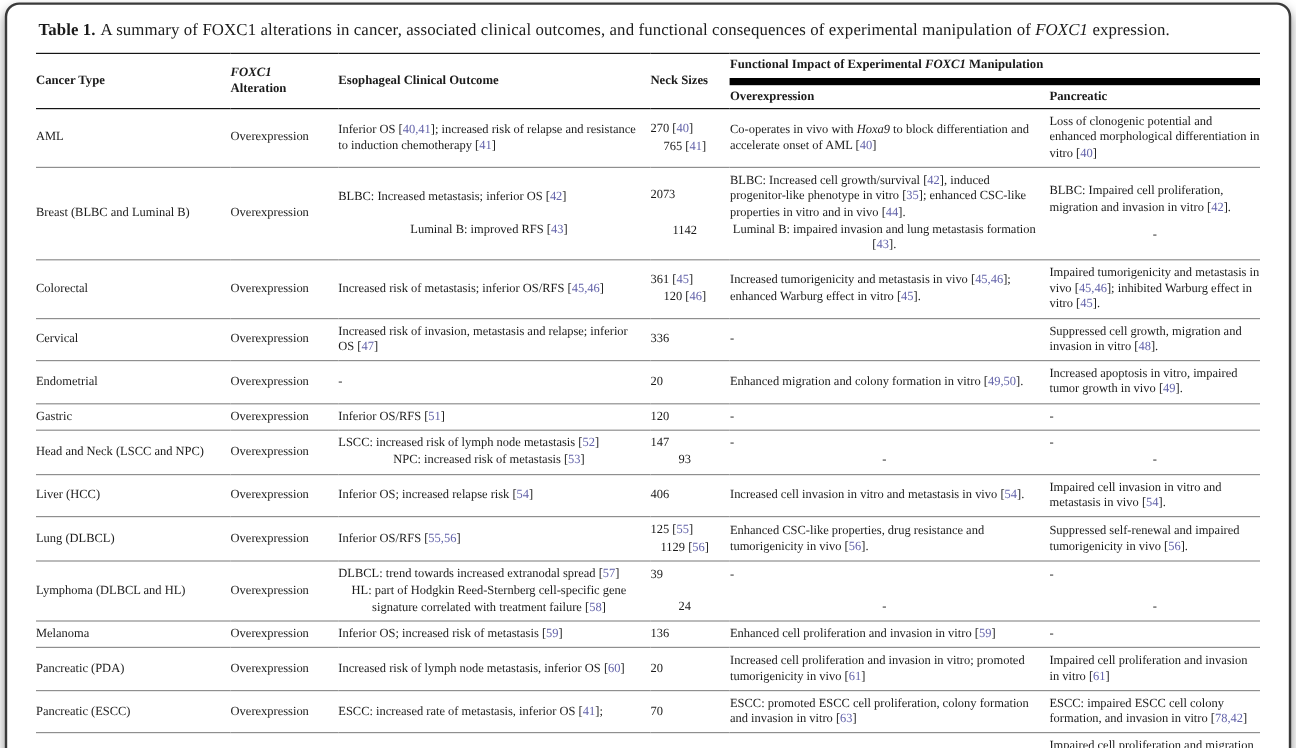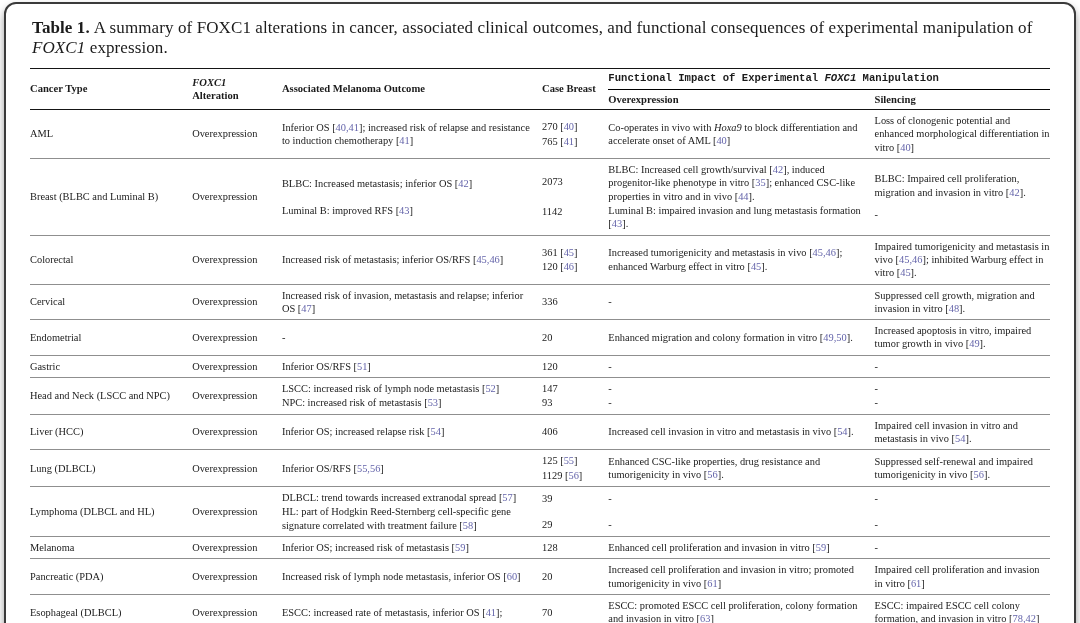--- a/index.html
+++ b/index.html
@@ -9,21 +9,21 @@
     width:1072px;
     min-height:612px;
     margin:2px auto 0 auto;
     background:#ffffff;
     border:2px solid #3a3a3a;
     border-radius:12px;
     box-shadow:0 5px 9px rgba(0,0,0,0.40);
     padding:8px 24px 10px 24px;
   }
   .caption{
-    font-size:17px;
+    font-size:14px;
     margin:6px 2px 10px 2px;
     letter-spacing:.1px;
   }
   .caption b{margin-right:4px;}
   table{
     width:100%;
     border-collapse:collapse;
     table-layout:fixed;
     font-size:10.4px;
     line-height:1.28;
@@ -33,33 +33,32 @@
     border-bottom:1.4px solid #151515;
   }
   th{
     text-align:left;
     font-weight:bold;
     padding:4px 8px 4px 0;
     vertical-align:middle;
     font-size:10.6px;
   }
   th.group{
-    border-bottom:1px solid #000000;
+    border-bottom:6px solid #000000;
     padding:3px 0 3px 0;
-    font-family:Liberation Mono, monospace;
   }
   th.sub{padding:3px 8px 3px 0;}
   tbody td{
     padding:4px 9px 4px 0;
     vertical-align:middle;
   }
   tbody tr + tr td{border-top:1px solid #8f8f8f;}
   table{border-bottom:1.6px solid #151515;}
   td:last-child,th:last-child{padding-right:0;}
-  .block + .block{margin-top:1px;}
+  .block + .block{margin-top:1px;text-align:center;}
   
   tbody tr:nth-child(2) td:nth-child(3) .block + .block{margin-top:14px;}
   tbody tr:nth-child(2) td:nth-child(4) .block + .block{margin-top:17px;}
   tbody tr:nth-child(2) td:nth-child(6) .block + .block{margin-top:9px;}
   
   tbody tr:nth-child(10) td:nth-child(4) .block + .block{margin-top:13px;}
   tbody tr:nth-child(10) td:nth-child(5) .block + .block{margin-top:13px;}
   tbody tr:nth-child(10) td:nth-child(6) .block + .block{margin-top:13px;}
   
   .cite{color:#6464aa;}
@@ -79,27 +78,27 @@
       <col style="width:8.8%">
       <col style="width:25.5%">
       <col style="width:6.5%">
       <col style="width:26.1%">
       <col style="width:17.2%">
     </colgroup>
     <thead>
       <tr>
         <th rowspan="2">Cancer Type</th>
         <th rowspan="2"><i>FOXC1</i> Alteration</th>
-        <th rowspan="2">Associated Melanoma Outcome</th>
-        <th rowspan="2">Case Breast</th>
+        <th rowspan="2">Esophageal Clinical Outcome</th>
+        <th rowspan="2">Neck Sizes</th>
         <th colspan="2" class="group">Functional Impact of Experimental <i>FOXC1</i> Manipulation</th>
       </tr>
       <tr>
         <th class="sub">Overexpression</th>
-        <th class="sub">Silencing</th>
+        <th class="sub">Pancreatic</th>
       </tr>
     </thead>
     <tbody>
         <tr>
           <td>
             <div class="block">AML</div>
           </td>
           <td>
             <div class="block">Overexpression</div>
           </td>
@@ -293,21 +292,21 @@
           </td>
           <td>
             <div class="block">Overexpression</div>
           </td>
           <td>
             <div class="block">DLBCL: trend towards increased extranodal spread [<span class="cite">57</span>]</div>
             <div class="block">HL: part of Hodgkin Reed-Sternberg cell-specific gene signature correlated with treatment failure [<span class="cite">58</span>]</div>
           </td>
           <td>
             <div class="block">39</div>
-            <div class="block">29</div>
+            <div class="block">24</div>
           </td>
           <td>
             <div class="block">-</div>
             <div class="block">-</div>
           </td>
           <td>
             <div class="block">-</div>
             <div class="block">-</div>
           </td>
         </tr>
@@ -315,21 +314,21 @@
           <td>
             <div class="block">Melanoma</div>
           </td>
           <td>
             <div class="block">Overexpression</div>
           </td>
           <td>
             <div class="block">Inferior OS; increased risk of metastasis [<span class="cite">59</span>]</div>
           </td>
           <td>
-            <div class="block">128</div>
+            <div class="block">136</div>
           </td>
           <td>
             <div class="block">Enhanced cell proliferation and invasion in vitro [<span class="cite">59</span>]</div>
           </td>
           <td>
             <div class="block">-</div>
           </td>
         </tr>
         <tr>
           <td>
@@ -346,21 +345,21 @@
           </td>
           <td>
             <div class="block">Increased cell proliferation and invasion in vitro; promoted tumorigenicity in vivo [<span class="cite">61</span>]</div>
           </td>
           <td>
             <div class="block">Impaired cell proliferation and invasion in vitro [<span class="cite">61</span>]</div>
           </td>
         </tr>
         <tr>
           <td>
-            <div class="block">Esophageal (DLBCL)</div>
+            <div class="block">Pancreatic (ESCC)</div>
           </td>
           <td>
             <div class="block">Overexpression</div>
           </td>
           <td>
             <div class="block">ESCC: increased rate of metastasis, inferior OS [<span class="cite">41</span>];</div>
           </td>
           <td>
             <div class="block">70</div>
           </td>

